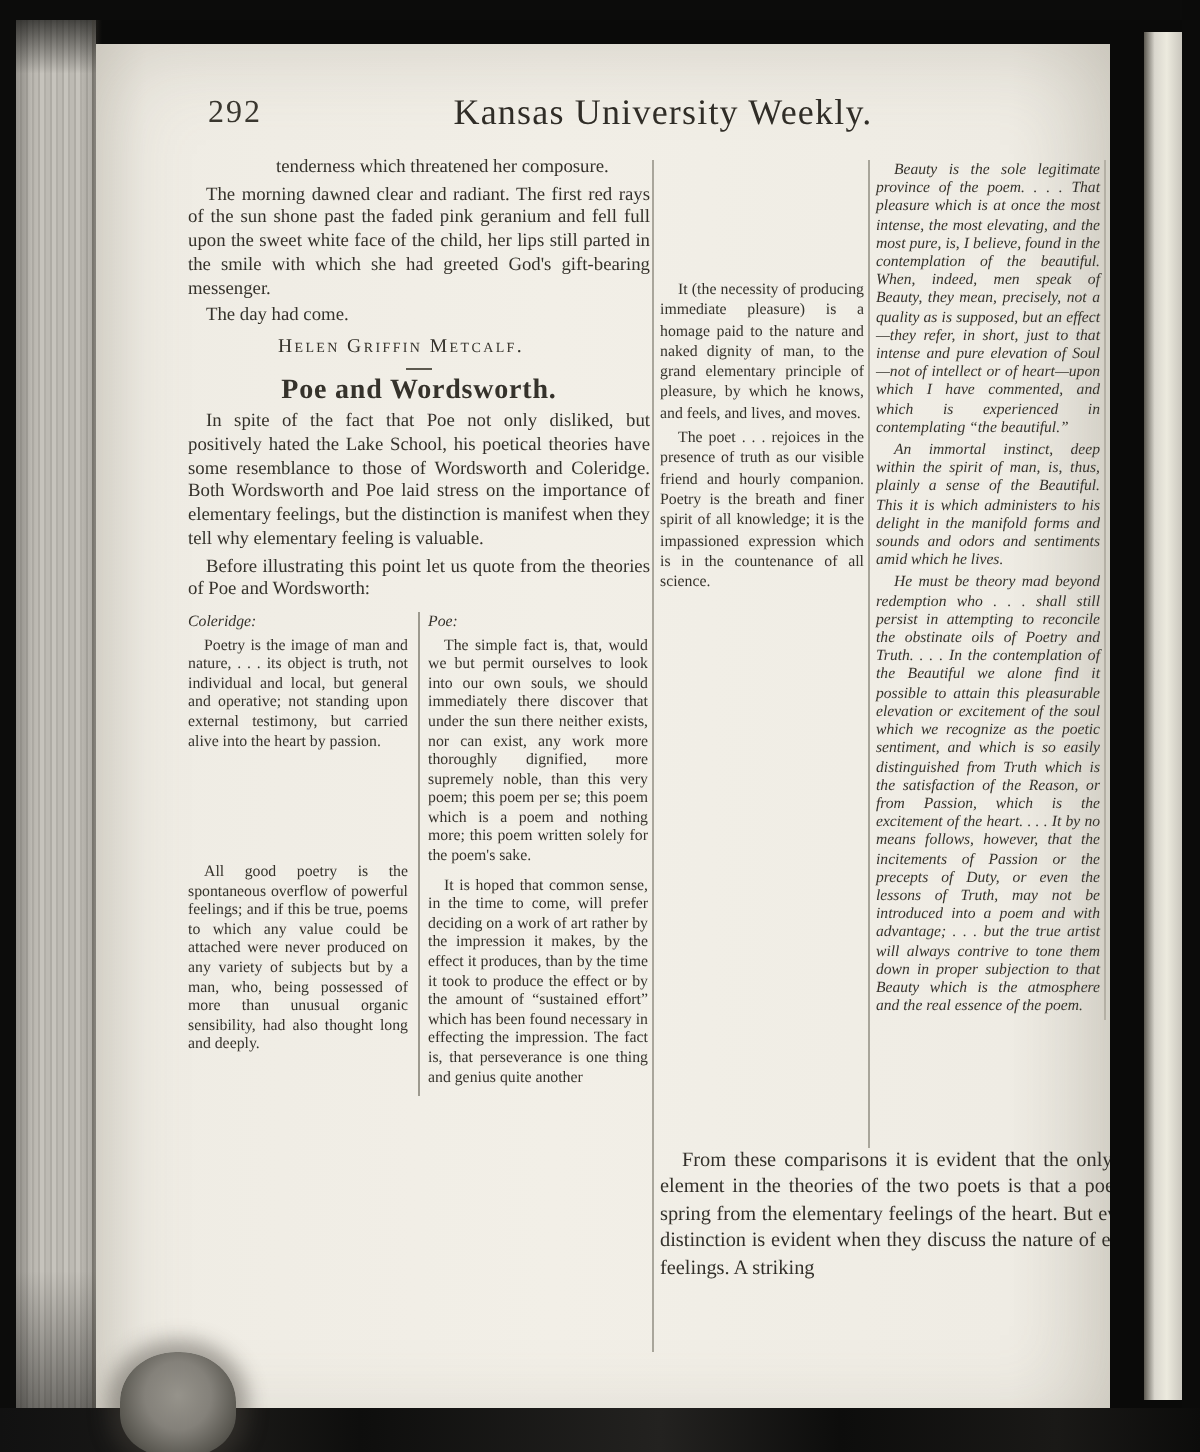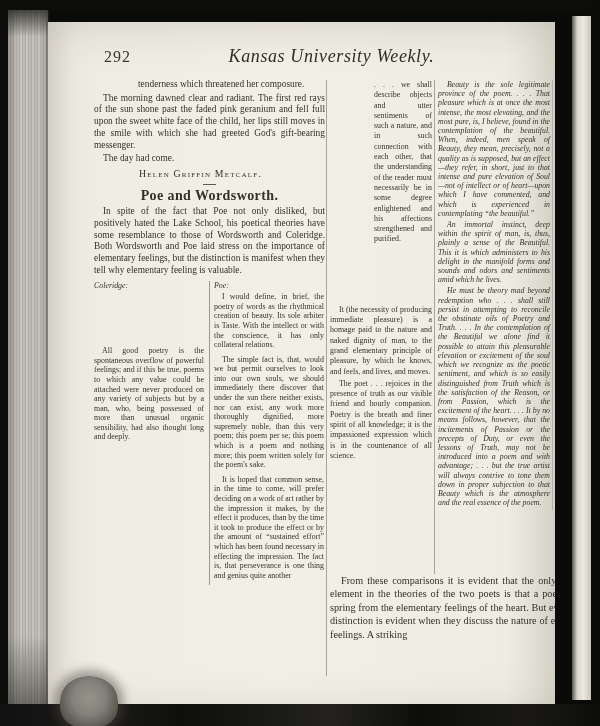--- a/index.html
+++ b/index.html
@@ -32,21 +32,21 @@
   .page-sliver{position:absolute;left:572px;top:16px;width:19px;height:684px;
     background:linear-gradient(90deg,#5a574f 0%,#d9d6cd 28%,#eceade 60%,#c9c6bd 100%);}
   
   .thumb{position:absolute;left:60px;top:676px;width:58px;height:52px;
     border-radius:48% 48% 40% 40%;
     background:radial-gradient(ellipse at 50% 42%,#96938b 0%,#84817a 40%,#5b5952 72%,#32312d 100%);
     box-shadow:0 0 10px 6px rgba(70,67,60,.45);z-index:5;}
   
   .pagenum{position:absolute;left:56px;top:26px;font-size:16px;letter-spacing:1px;color:#3a372f;}
   .masthead{position:absolute;left:90px;right:30px;top:24px;text-align:center;
-    font-size:18px;letter-spacing:.6px;color:#302d27;font-style:italic;}
+    font-size:18px;letter-spacing:.6px;color:#302d27;}
   
   .vrule{position:absolute;width:1px;background:rgba(110,105,92,.55);}
   .rule-1{left:278px;top:58px;height:596px;}
   .rule-2{left:386px;top:58px;height:494px;}
   .rule-3{left:504px;top:58px;height:430px;background:rgba(120,115,100,.35);}
   
   .col{position:absolute;text-align:justify;}
   .col p{margin:0 0 2px 0;text-indent:9px;}
   .col p.noindent{text-indent:0;padding-left:44px;}
   .col-1{left:46px;top:57px;width:231px;font-size:9.4px;line-height:11.7px;}
@@ -81,44 +81,44 @@
 
     <div class="pagenum">292</div>
     <div class="masthead">Kansas University Weekly.</div>
 
     <div class="vrule rule-1"></div>
     <div class="vrule rule-2"></div>
     <div class="vrule rule-3"></div>
 
     <div class="col col-1">
       <p class="noindent">tenderness which threatened her composure.</p>
-      <p>The morning dawned clear and radiant.  The first red rays of the sun shone past the faded pink geranium and fell full upon the sweet white face of the child, her lips still moves in the smile with which she had greeted God's gift-bearing messenger.</p>
+      <p>The morning dawned clear and radiant.  The first red rays of the sun shone past the faded pink geranium and fell full upon the sweet white face of the child, her lips still parted in the smile with which she had greeted God's gift-bearing messenger.</p>
       <p>The day had come.</p>
       <div class="byline">Helen Griffin Metcalf.</div>
       <div class="section-divider"></div>
       <div class="section-heading">Poe and Wordsworth.</div>
       <p>In spite of the fact that Poe not only disliked, but positively hated the Lake School, his poetical theories have some resemblance to those of Wordsworth and Coleridge.  Both Wordsworth and Poe laid stress on the importance of elementary feelings, but the distinction is manifest when they tell why elementary feeling is valuable.</p>
+      <p>Before illustrating this point let us quote from the theories of Poe and Wordsworth:</p>
 
       <div class="subcols">
         <div class="subcol">
           <p class="quote-label">Coleridge:</p>
+          <p>Poetry is the image of man and nature, . . . its object is truth, not individual and local, but general and operative; not standing upon external testimony, but carried alive into the heart by passion.</p>
           <p class="gap-top-large">All good poetry is the spontaneous overflow of powerful feelings; and if this be true, poems to which any value could be attached were never produced on any variety of subjects but by a man, who, being possessed of more than unusual organic sensibility, had also thought long and deeply.</p>
         </div>
         <div class="sub-divider"></div>
         <div class="subcol">
           <p class="quote-label">Poe:</p>
-          <p>I would define, in brief, the poetry of words as the rhythmical creation of beauty.  Its sole arbiter is Taste.  With the intellect or with the conscience, it has only collateral relations.</p>
           <p>The simple fact is, that, would we but permit ourselves to look into our own souls, we should immediately there discover that under the sun there neither exists, nor can exist, any work more thoroughly dignified, more supremely noble, than this very poem; this poem per se; this poem which is a poem and nothing more; this poem written solely for the poem's sake.</p>
           <p>It is hoped that common sense, in the time to come, will prefer deciding on a work of art rather by the impression it makes, by the effect it produces, than by the time it took to produce the effect or by the amount of “sustained effort” which has been found necessary in effecting the impression.  The fact is, that perseverance is one thing and genius quite another</p>
         </div>
       </div>
     </div>
 
     <div class="col col-2">
-      <p class="noindent">. . . we shall describe objects and utter sentiments of such a nature, and in such connection with each other, that the understanding of the reader must necessarily be in some degree enlightened and his affections strengthened and purified.</p>
       <p class="gap-top">It (the necessity of producing immediate pleasure) is a homage paid to the nature and naked dignity of man, to the grand elementary principle of pleasure, by which he knows, and feels, and lives, and moves.</p>
       <p>The poet . . . rejoices in the presence of truth as our visible friend and hourly companion.  Poetry is the breath and finer spirit of all knowledge; it is the impassioned expression which is in the countenance of all science.</p>
     </div>
 
     <div class="col col-3">
       <p>Beauty is the sole legitimate province of the poem. . . . That pleasure which is at once the most intense, the most elevating, and the most pure, is, I believe, found in the contemplation of the beautiful.  When, indeed, men speak of Beauty, they mean, precisely, not a quality as is supposed, but an effect—they refer, in short, just to that intense and pure elevation of Soul—not of intellect or of heart—upon which I have commented, and which is experienced in contemplating “the beautiful.”</p>
       <p>An immortal instinct, deep within the spirit of man, is, thus, plainly a sense of the Beautiful.  This it is which administers to his delight in the manifold forms and sounds and odors and sentiments amid which he lives.</p>
       <p>He must be theory mad beyond redemption who . . . shall still persist in attempting to reconcile the obstinate oils of Poetry and Truth. . . . In the contemplation of the Beautiful we alone find it possible to attain this pleasurable elevation or excitement of the soul which we recognize as the poetic sentiment, and which is so easily distinguished from Truth which is the satisfaction of the Reason, or from Passion, which is the excitement of the heart. . . . It by no means follows, however, that the incitements of Passion or the precepts of Duty, or even the lessons of Truth, may not be introduced into a poem and with advantage; . . . but the true artist will always contrive to tone them down in proper subjection to that Beauty which is the atmosphere and the real essence of the poem.</p>
     </div>
 

